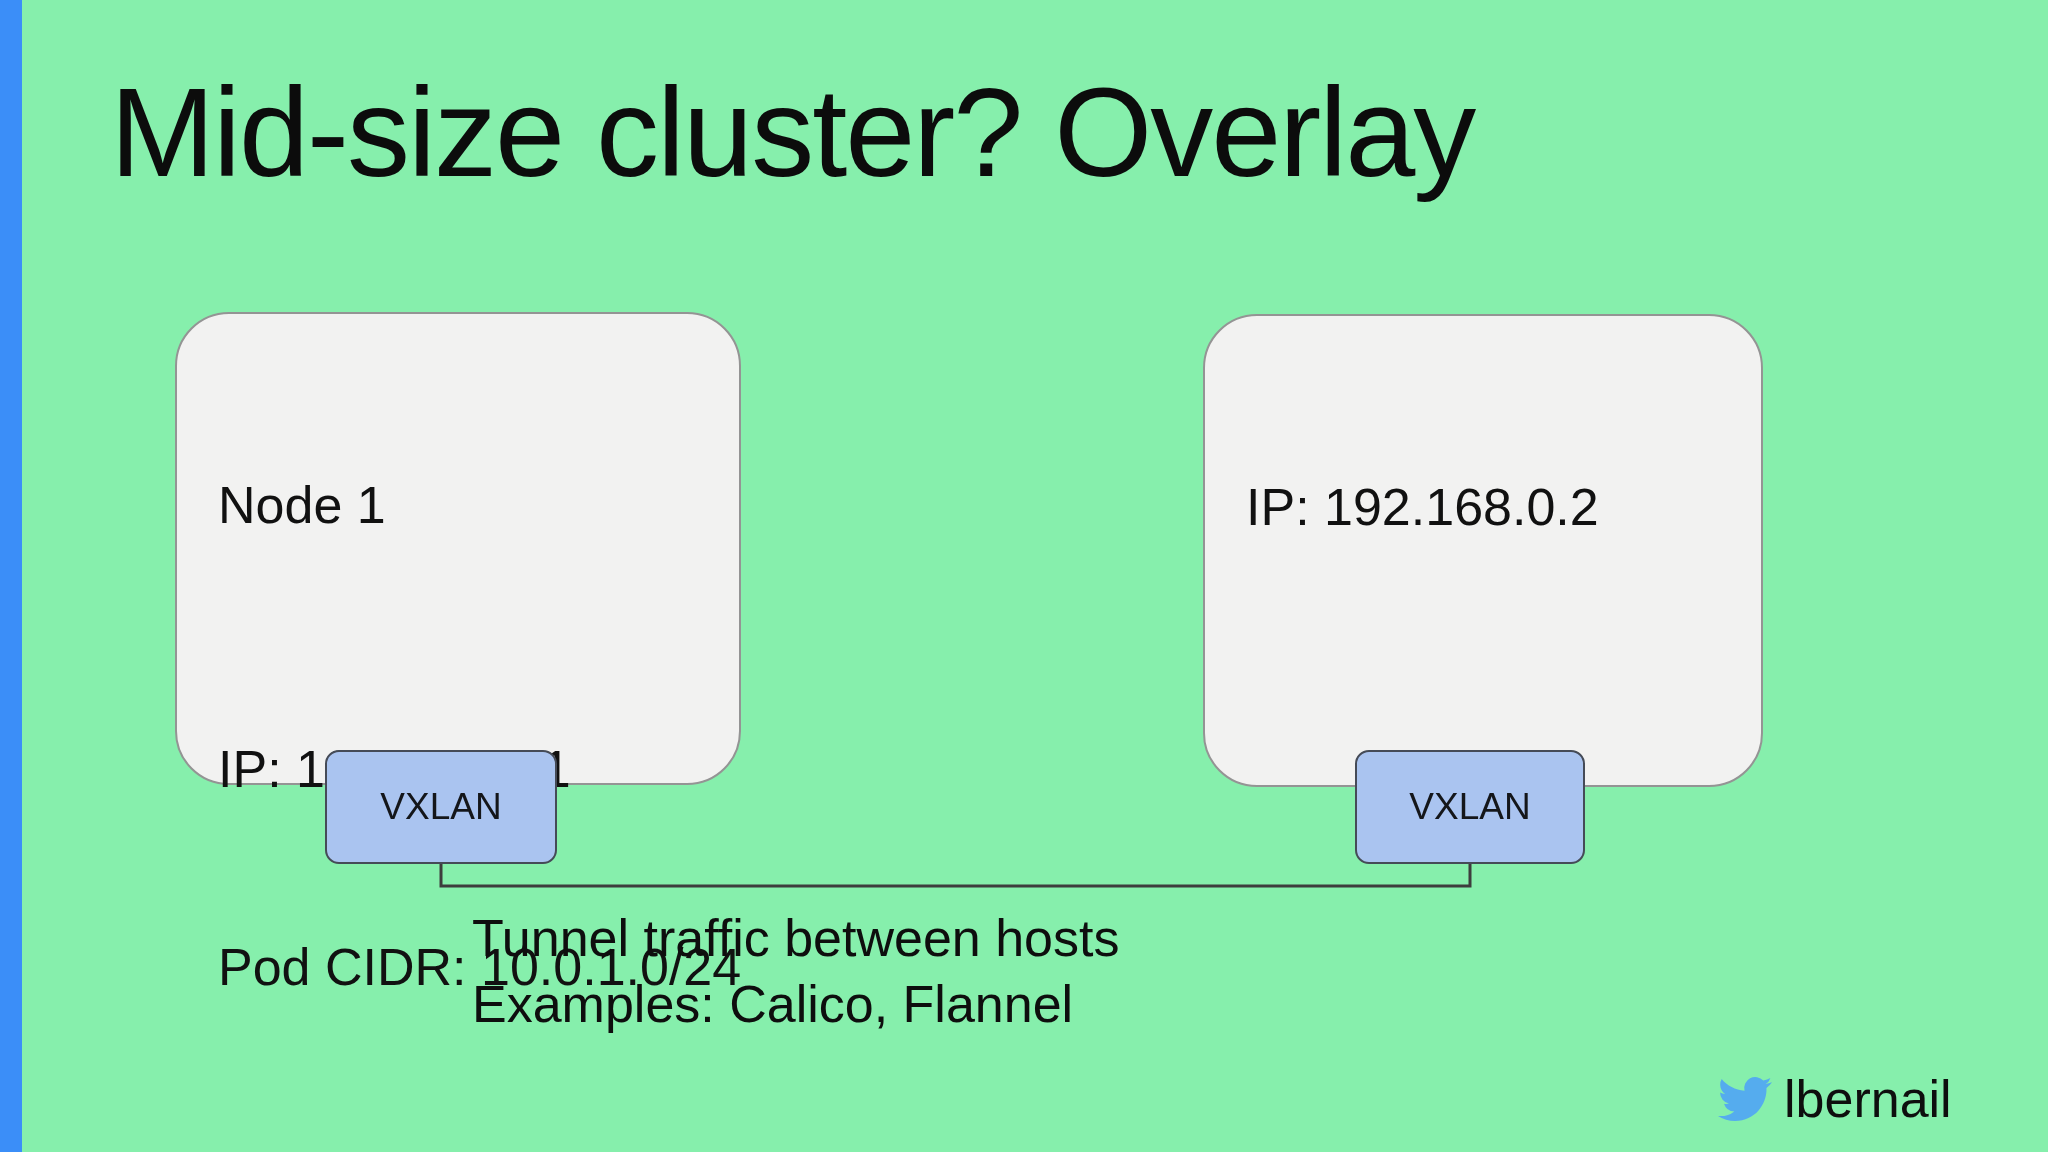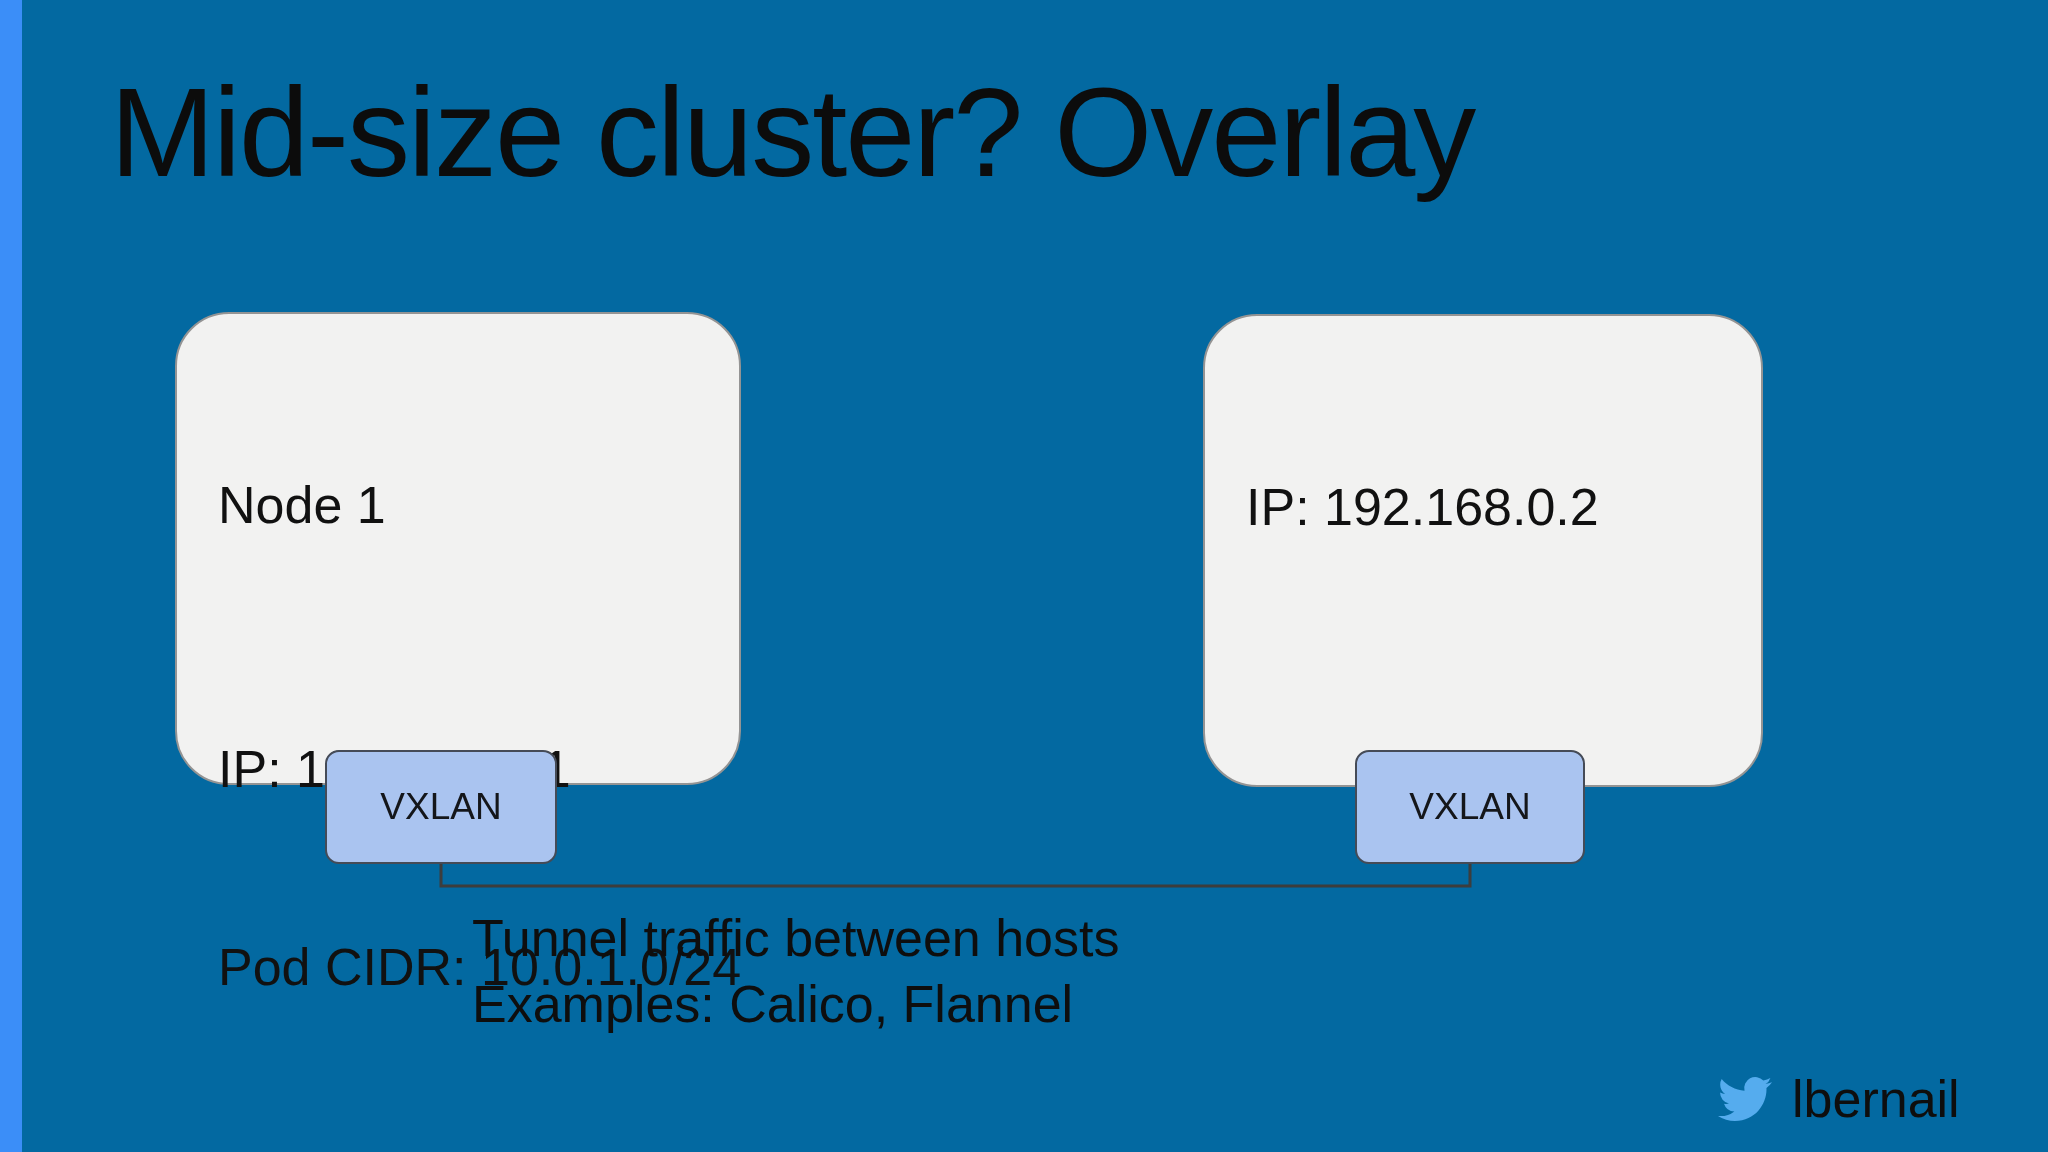--- a/index.html
+++ b/index.html
@@ -5,21 +5,21 @@
   html, body {
     margin: 0;
     padding: 0;
     background: #ffffff;
     font-family: "Liberation Sans", "DejaVu Sans", sans-serif;
   }
   .slide {
     position: relative;
     width: 2048px;
     height: 1152px;
-    background: #0369a1;
+    background: #86efac;
     overflow: hidden;
   }
   .accent-bar {
     position: absolute;
     left: 0; top: 0;
     width: 22px; height: 1152px;
     background: #3b8ef8;
   }
   .title {
     position: absolute;
@@ -84,21 +84,21 @@
     font-size: 52px;
     line-height: 66px;
     color: #0e0e0e;
   }
   .footer {
     position: absolute;
     left: 1712px;
     top: 1072px;
     display: flex;
     align-items: center;
-    gap: 14px;
+    gap: 6px;
   }
   .twitter-icon-wrap {
     width: 66px;
     height: 54px;
     display: flex;
     align-items: center;
     justify-content: center;
   }
   .twitter-icon-wrap svg {
     width: 66px;

